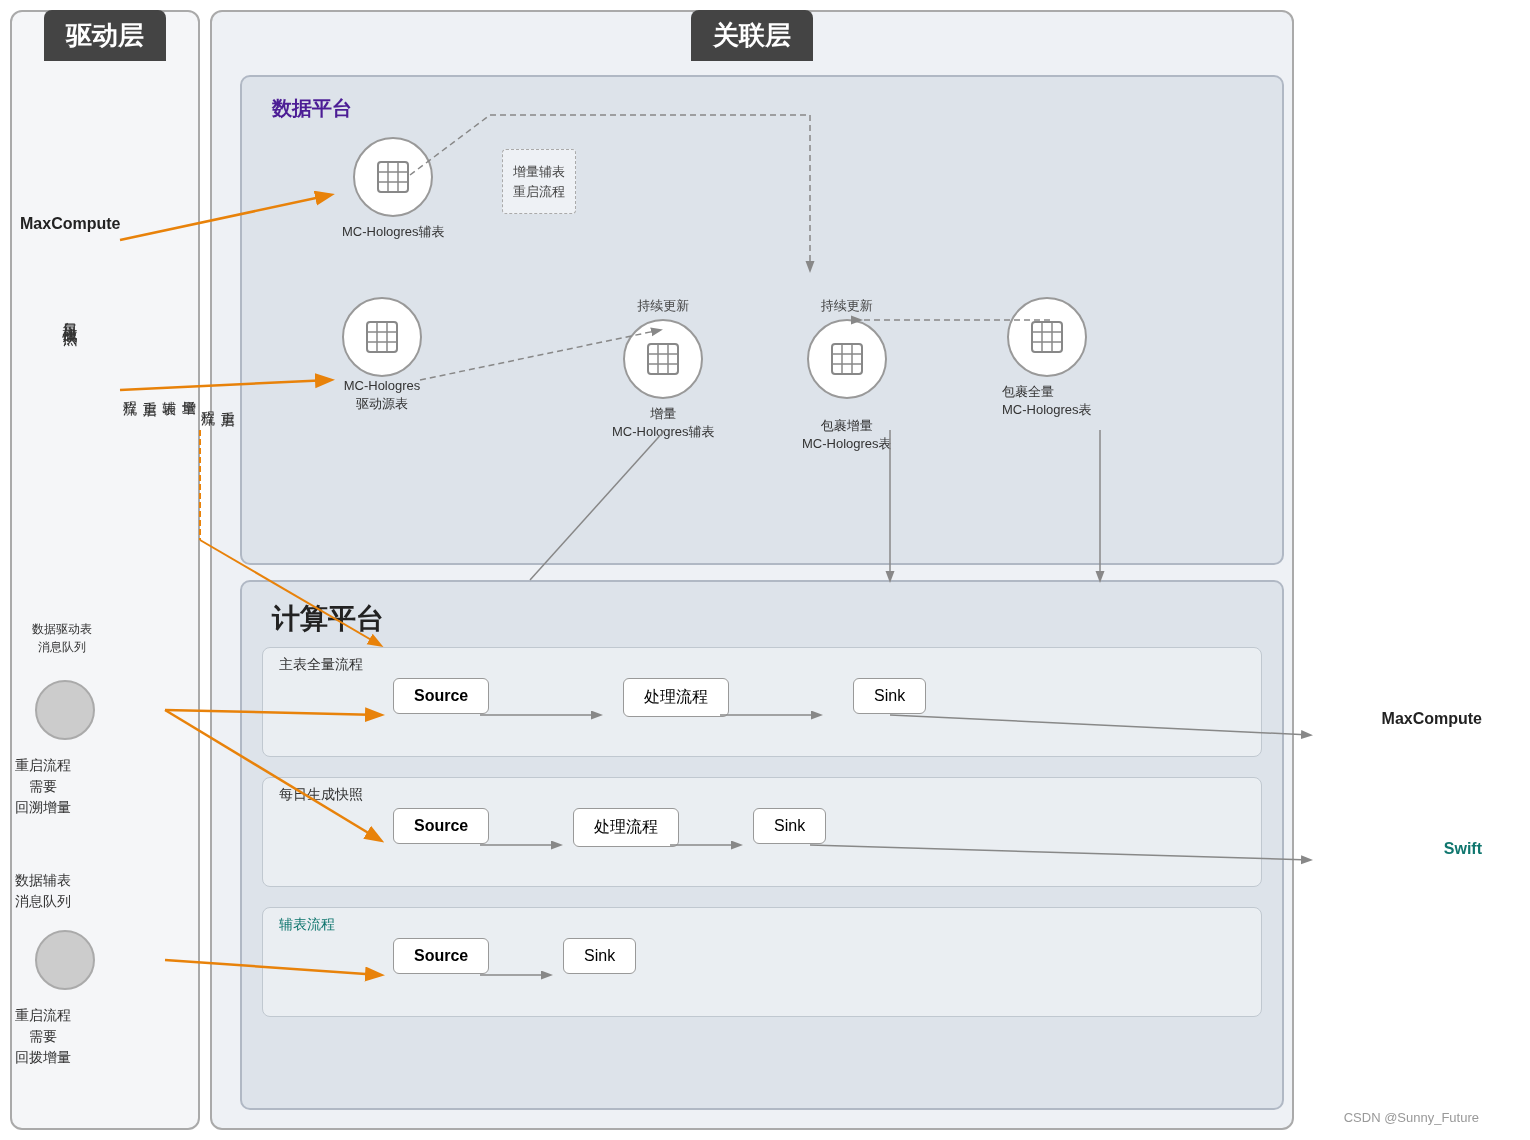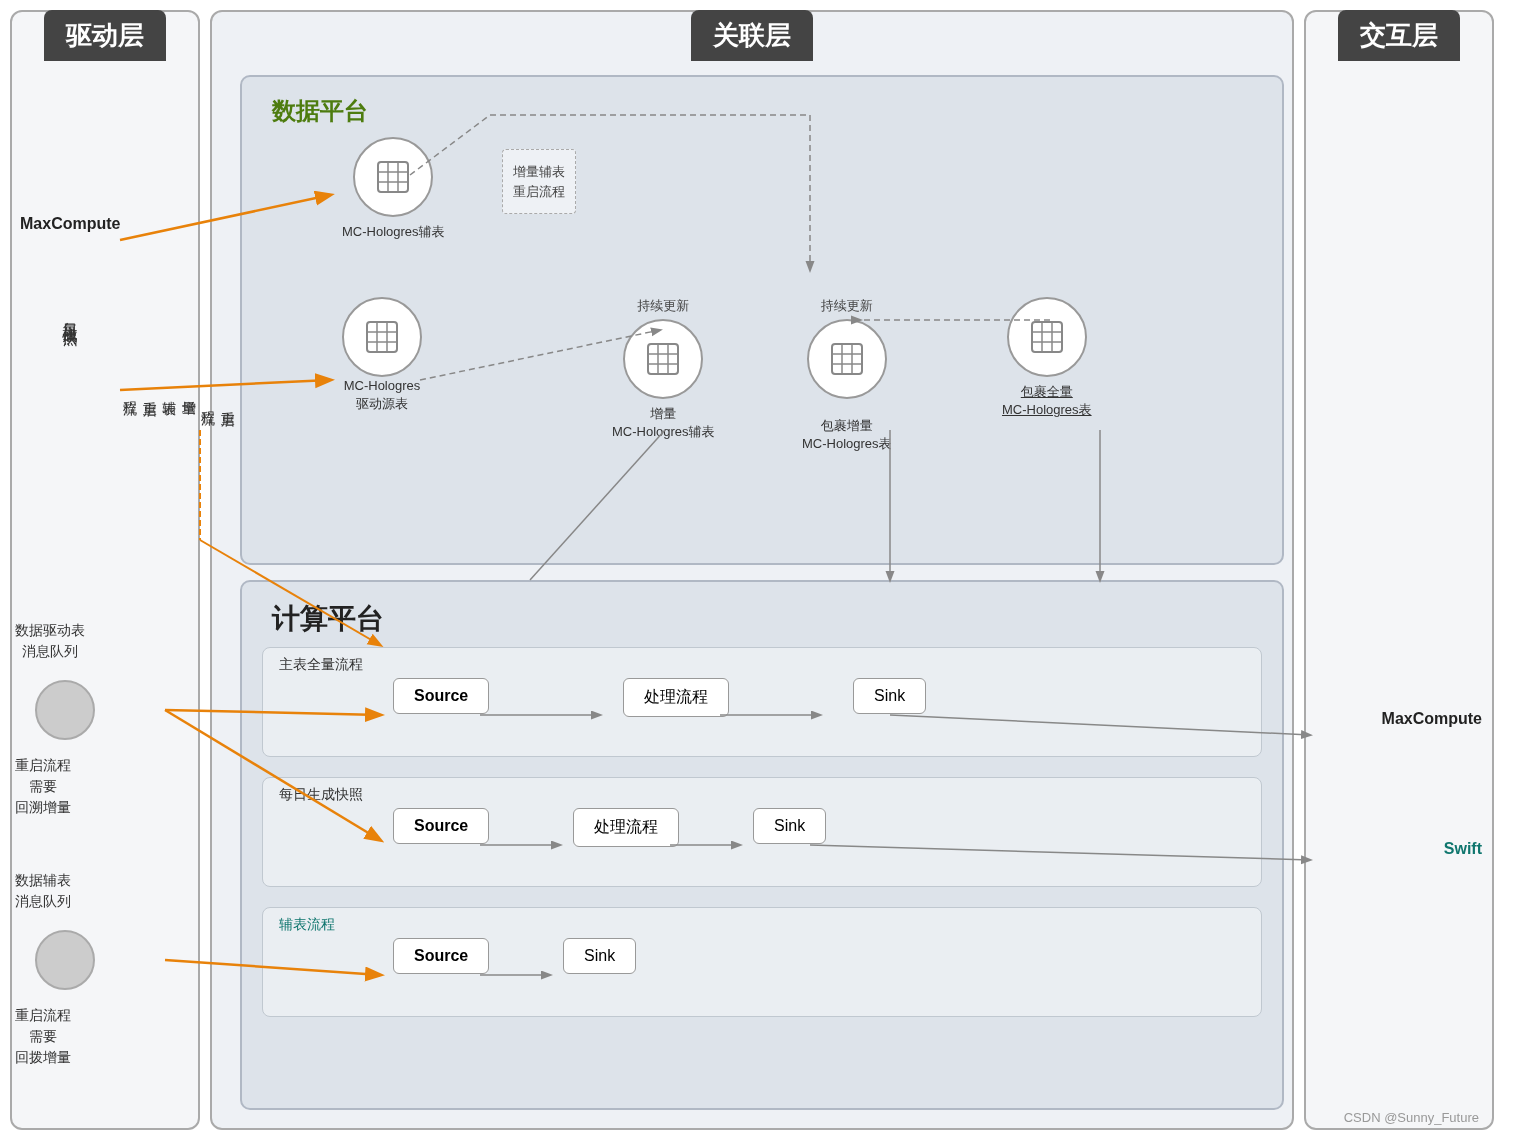--- a/index.html
+++ b/index.html
@@ -75,26 +75,23 @@
 <div class="full-layout">
 
   <div class="col-drive">
     <div class="col-header">驱动层</div>
   </div>
 
   <div class="col-assoc">
     <div class="col-header">关联层</div>
   </div>
 
-  <div class="col-interact">
-    <div class="col-header">交互层</div>
-  </div>
 
   <div style="position:absolute; left:240px; top:75px; right:220px; height:490px; background:#dde3ea; border:2px solid #b0b8c4; border-radius:10px; z-index:2;">
-    <div style="position:absolute; top:18px; left:30px; font-size:24px; font-weight:bold; color:#4d7c0f;">数据平台</div>
+    <div style="position:absolute; top:18px; left:30px; font-size:20px; font-weight:bold; color:#4c1d95;">数据平台</div>
 
     <div style="position:absolute; left:100px; top:60px; display:flex; flex-direction:column; align-items:center;">
       <div style="width:80px;height:80px;border-radius:50%;background:#fff;border:2px solid #999;display:flex;align-items:center;justify-content:center;">
         <svg width="36" height="36" viewBox="0 0 36 36">
           <rect x="3" y="3" width="30" height="30" rx="3" fill="none" stroke="#888" stroke-width="2"></rect>
           <line x1="3" y1="13" x2="33" y2="13" stroke="#888" stroke-width="1.5"></line>
           <line x1="3" y1="23" x2="33" y2="23" stroke="#888" stroke-width="1.5"></line>
           <line x1="13" y1="3" x2="13" y2="33" stroke="#888" stroke-width="1.5"></line>
           <line x1="23" y1="3" x2="23" y2="33" stroke="#888" stroke-width="1.5"></line>
         </svg>
@@ -148,21 +145,21 @@
     <div style="position:absolute; left:760px; top:220px; display:flex; flex-direction:column; align-items:center;">
       <div style="width:80px;height:80px;border-radius:50%;background:#fff;border:2px solid #999;display:flex;align-items:center;justify-content:center;">
         <svg width="36" height="36" viewBox="0 0 36 36">
           <rect x="3" y="3" width="30" height="30" rx="3" fill="none" stroke="#888" stroke-width="2"></rect>
           <line x1="3" y1="13" x2="33" y2="13" stroke="#888" stroke-width="1.5"></line>
           <line x1="3" y1="23" x2="33" y2="23" stroke="#888" stroke-width="1.5"></line>
           <line x1="13" y1="3" x2="13" y2="33" stroke="#888" stroke-width="1.5"></line>
           <line x1="23" y1="3" x2="23" y2="33" stroke="#888" stroke-width="1.5"></line>
         </svg>
       </div>
-      <div style="margin-top:6px; font-size:13px; color:#333; text-align:center; line-height:1.4;text-decoration:underline;">包裹全量<br>MC-Hologres表</div>
+      <div style="margin-top:6px; font-size:13px; color:#333; line-height:1.4;">包裹全量<br>MC-Hologres表</div>
     </div>
 
   </div>
 
   <div style="position:absolute; left:240px; top:580px; right:220px; bottom:30px; background:#dde3ea; border:2px solid #b0b8c4; border-radius:10px; z-index:2;">
     <div style="position:absolute; top:18px; left:30px; font-size:28px; font-weight:bold; color:#222;">计算平台</div>
 
     <div style="position:absolute; left:20px; top:65px; right:20px; height:110px; background:#eaeef2; border:1.5px solid #c0c8d0; border-radius:8px;padding-left:32px;">
       <div style="position:absolute; top:8px; left:16px; font-size:14px; color:#333;">主表全量流程</div>
 
@@ -192,21 +189,21 @@
     </div>
 
   </div>
 
   <div style="position:absolute; left:20px; top:215px; font-size:16px; color:#222; font-weight:bold;">MaxCompute</div>
 
   <div style="position:absolute; left:60px; top:310px; writing-mode:vertical-rl; text-orientation:mixed; font-size:15px; color:#333; letter-spacing:2px; line-height:1.4;">每日生成快照</div>
 
   <div style="position:absolute; left:120px; top:390px; writing-mode:vertical-rl; text-orientation:mixed; font-size:14px; color:#333; letter-spacing:1px; line-height:1.4; white-space:pre-wrap;">增量<br>辅表<br>重启<br>流程</div>
 
-  <div style="position:absolute; left:15px; top:620px; font-size:14px; color:#333; text-align:center; line-height:1.5;">数据驱动表<br>消息队列</div>
+  <div style="position:absolute; left:32px; top:620px; font-size:12px; color:#333; text-align:center; line-height:1.5;">数据驱动表<br>消息队列</div>
 
   <div style="position:absolute; left:35px; top:680px; width:60px; height:60px; border-radius:50%; background:#ccc; border:2px solid #aaa;"></div>
 
   <div style="position:absolute; left:15px; top:755px; font-size:14px; color:#333; text-align:center; line-height:1.5;">重启流程<br>需要<br>回溯增量</div>
 
   <div style="position:absolute; left:15px; top:870px; font-size:14px; color:#333; text-align:center; line-height:1.5;">数据辅表<br>消息队列</div>
 
   <div style="position:absolute; left:35px; top:930px; width:60px; height:60px; border-radius:50%; background:#ccc; border:2px solid #aaa;"></div>
 
   <div style="position:absolute; left:15px; top:1005px; font-size:14px; color:#333; text-align:center; line-height:1.5;">重启流程<br>需要<br>回拨增量</div>

